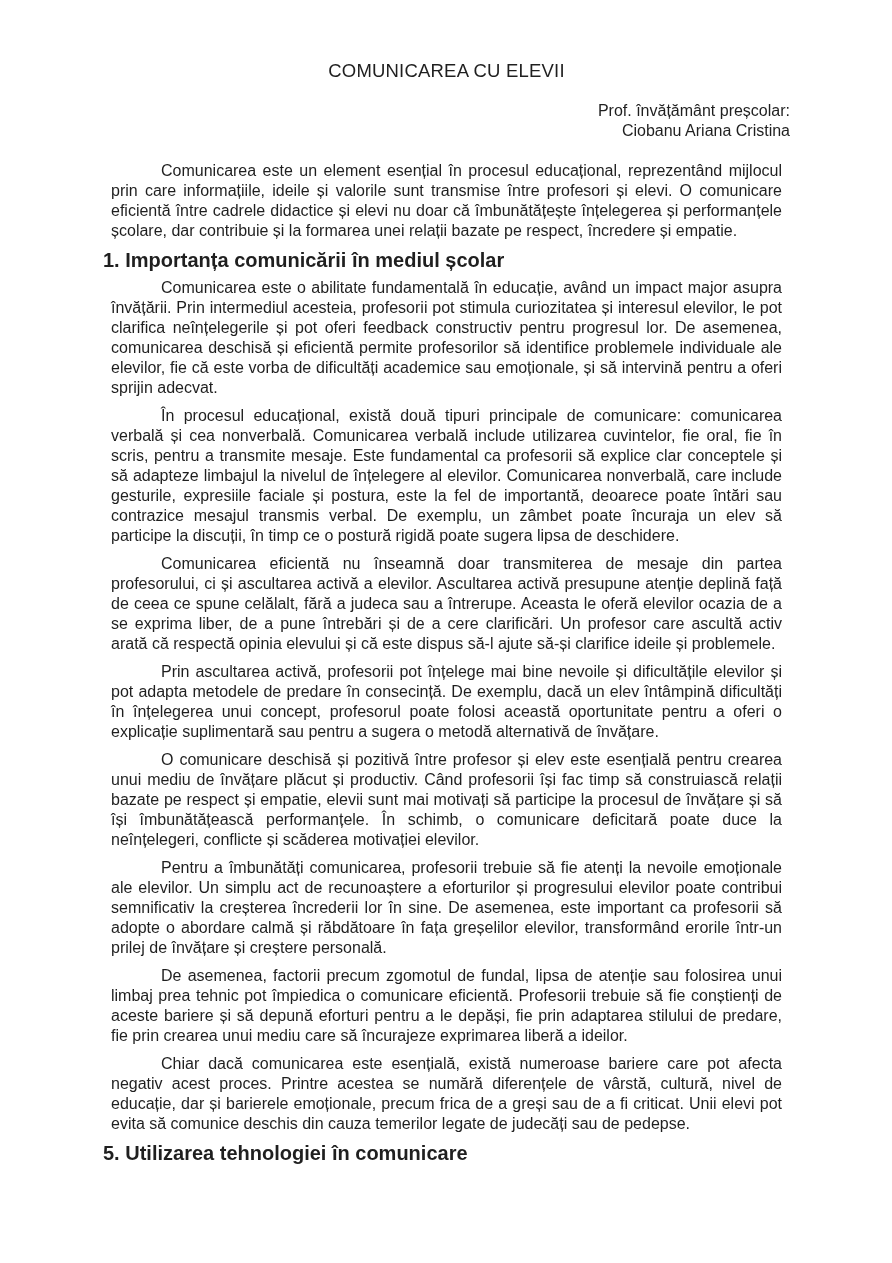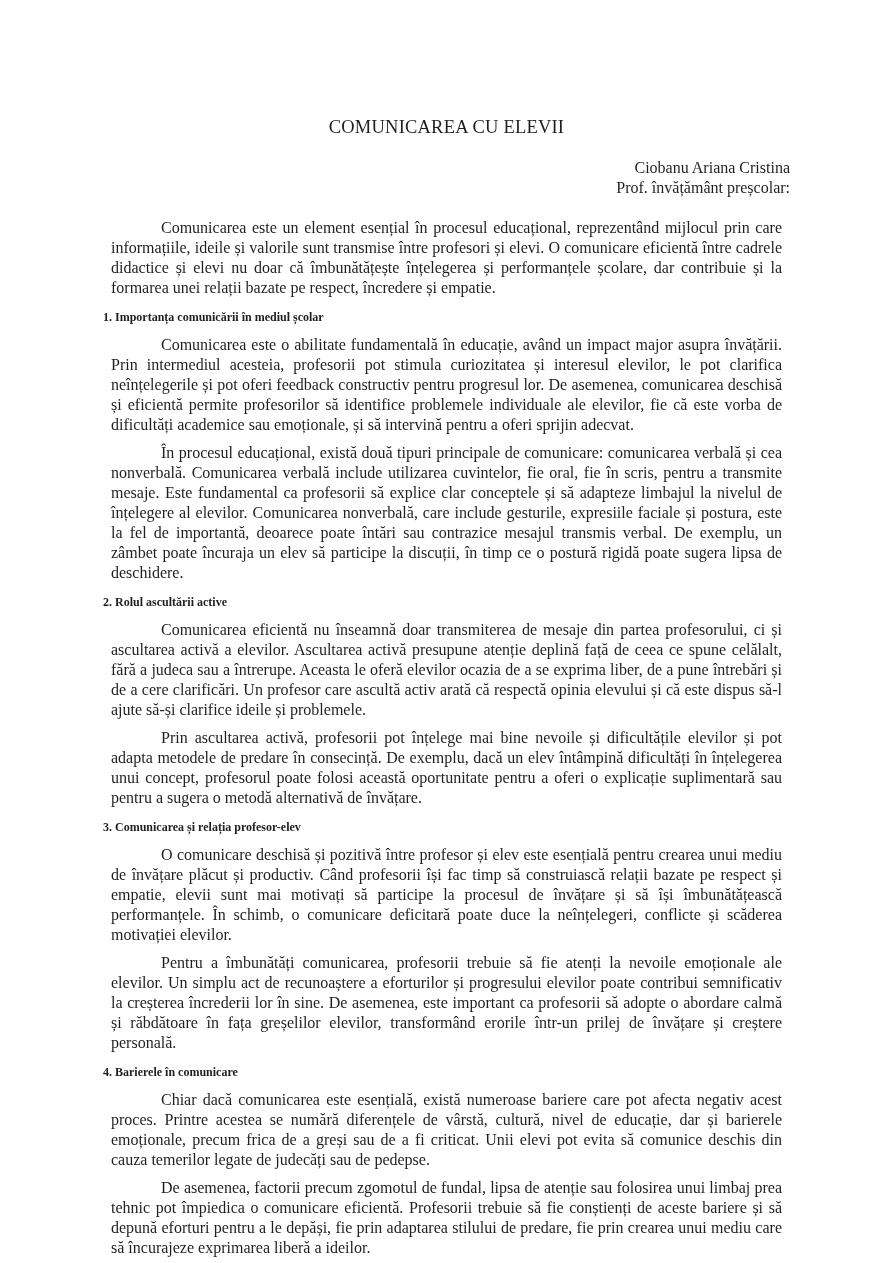--- a/index.html
+++ b/index.html
@@ -5,24 +5,24 @@
   html, body {
     margin: 0;
     padding: 0;
     background: #ffffff;
   }
   .page {
     position: relative;
     width: 892px;
     height: 1263px;
     box-sizing: border-box;
-    padding: 117px 102px 40px 103px;
+    padding: 60px 102px 40px 103px;
     background: var(--page-bg, #ffffff);
     color: var(--text-color, #1f1f1f);
-    font-family: Liberation Serif, serif;
+    font-family: Liberation Sans, sans-serif;
     font-size: 16px;
     line-height: 20px;
     overflow: hidden;
   }
   .doc-title {
     font-size: 18.5px;
     font-weight: normal;
     text-align: center;
     letter-spacing: 0.2px;
     line-height: 21px;
@@ -35,67 +35,64 @@
   .author-line {
     line-height: 20px;
   }
   .body-para {
     margin: 8px;
     text-align: justify;
     text-indent: 50px;
     hyphens: none;
   }
   .section-heading {
-    font-size: 12px;
+    font-size: 20px;
     font-weight: bold;
     line-height: 20px;
     margin: 9px 0 0 0;
   }
   .last-heading {
   }
   section {
     margin: 0;
     padding: 0;
   }
 </style>
 </head>
 <body>
 
 <div class="page">
 
   <h1 class="doc-title">COMUNICAREA CU ELEVII</h1>
 
   <div class="author-block">
+    <div class="author-line">Prof. învățământ preșcolar:</div>
     <div class="author-line">Ciobanu Ariana Cristina</div>
-    <div class="author-line">Prof. învățământ preșcolar:</div>
   </div>
 
   <p class="body-para">Comunicarea este un element esențial în procesul educațional, reprezentând mijlocul prin care informațiile, ideile și valorile sunt transmise între profesori și elevi. O comunicare eficientă între cadrele didactice și elevi nu doar că îmbunătățește înțelegerea și performanțele școlare, dar contribuie și la formarea unei relații bazate pe respect, încredere și empatie.</p>
 
   <section>
     <h2 class="section-heading">1. Importanța comunicării în mediul școlar</h2>
     <p class="body-para">Comunicarea este o abilitate fundamentală în educație, având un impact major asupra învățării. Prin intermediul acesteia, profesorii pot stimula curiozitatea și interesul elevilor, le pot clarifica neînțelegerile și pot oferi feedback constructiv pentru progresul lor. De asemenea, comunicarea deschisă și eficientă permite profesorilor să identifice problemele individuale ale elevilor, fie că este vorba de dificultăți academice sau emoționale, și să intervină pentru a oferi sprijin adecvat.</p>
     <p class="body-para">În procesul educațional, există două tipuri principale de comunicare: comunicarea verbală și cea nonverbală. Comunicarea verbală include utilizarea cuvintelor, fie oral, fie în scris, pentru a transmite mesaje. Este fundamental ca profesorii să explice clar conceptele și să adapteze limbajul la nivelul de înțelegere al elevilor. Comunicarea nonverbală, care include gesturile, expresiile faciale și postura, este la fel de importantă, deoarece poate întări sau contrazice mesajul transmis verbal. De exemplu, un zâmbet poate încuraja un elev să participe la discuții, în timp ce o postură rigidă poate sugera lipsa de deschidere.</p>
   </section>
 
   <section>
-    <h2 class="section-heading">2. Rolul ascultării active</h2>
     <p class="body-para">Comunicarea eficientă nu înseamnă doar transmiterea de mesaje din partea profesorului, ci și ascultarea activă a elevilor. Ascultarea activă presupune atenție deplină față de ceea ce spune celălalt, fără a judeca sau a întrerupe. Aceasta le oferă elevilor ocazia de a se exprima liber, de a pune întrebări și de a cere clarificări. Un profesor care ascultă activ arată că respectă opinia elevului și că este dispus să-l ajute să-și clarifice ideile și problemele.</p>
     <p class="body-para">Prin ascultarea activă, profesorii pot înțelege mai bine nevoile și dificultățile elevilor și pot adapta metodele de predare în consecință. De exemplu, dacă un elev întâmpină dificultăți în înțelegerea unui concept, profesorul poate folosi această oportunitate pentru a oferi o explicație suplimentară sau pentru a sugera o metodă alternativă de învățare.</p>
   </section>
 
   <section>
-    <h2 class="section-heading">3. Comunicarea și relația profesor-elev</h2>
     <p class="body-para">O comunicare deschisă și pozitivă între profesor și elev este esențială pentru crearea unui mediu de învățare plăcut și productiv. Când profesorii își fac timp să construiască relații bazate pe respect și empatie, elevii sunt mai motivați să participe la procesul de învățare și să își îmbunătățească performanțele. În schimb, o comunicare deficitară poate duce la neînțelegeri, conflicte și scăderea motivației elevilor.</p>
     <p class="body-para">Pentru a îmbunătăți comunicarea, profesorii trebuie să fie atenți la nevoile emoționale ale elevilor. Un simplu act de recunoaștere a eforturilor și progresului elevilor poate contribui semnificativ la creșterea încrederii lor în sine. De asemenea, este important ca profesorii să adopte o abordare calmă și răbdătoare în fața greșelilor elevilor, transformând erorile într-un prilej de învățare și creștere personală.</p>
   </section>
 
   <section>
-    <h2 class="section-heading">4. Barierele în comunicare</h2>
+    <p class="body-para">De asemenea, factorii precum zgomotul de fundal, lipsa de atenție sau folosirea unui limbaj prea tehnic pot împiedica o comunicare eficientă. Profesorii trebuie să fie conștienți de aceste bariere și să depună eforturi pentru a le depăși, fie prin adaptarea stilului de predare, fie prin crearea unui mediu care să încurajeze exprimarea liberă a ideilor.</p>
     <p class="body-para">Chiar dacă comunicarea este esențială, există numeroase bariere care pot afecta negativ acest proces. Printre acestea se numără diferențele de vârstă, cultură, nivel de educație, dar și barierele emoționale, precum frica de a greși sau de a fi criticat. Unii elevi pot evita să comunice deschis din cauza temerilor legate de judecăți sau de pedepse.</p>
-    <p class="body-para">De asemenea, factorii precum zgomotul de fundal, lipsa de atenție sau folosirea unui limbaj prea tehnic pot împiedica o comunicare eficientă. Profesorii trebuie să fie conștienți de aceste bariere și să depună eforturi pentru a le depăși, fie prin adaptarea stilului de predare, fie prin crearea unui mediu care să încurajeze exprimarea liberă a ideilor.</p>
   </section>
 
   <section>
     <h2 class="section-heading last-heading">5. Utilizarea tehnologiei în comunicare</h2>
   </section>
 
 </div>
 
 </body></html>

